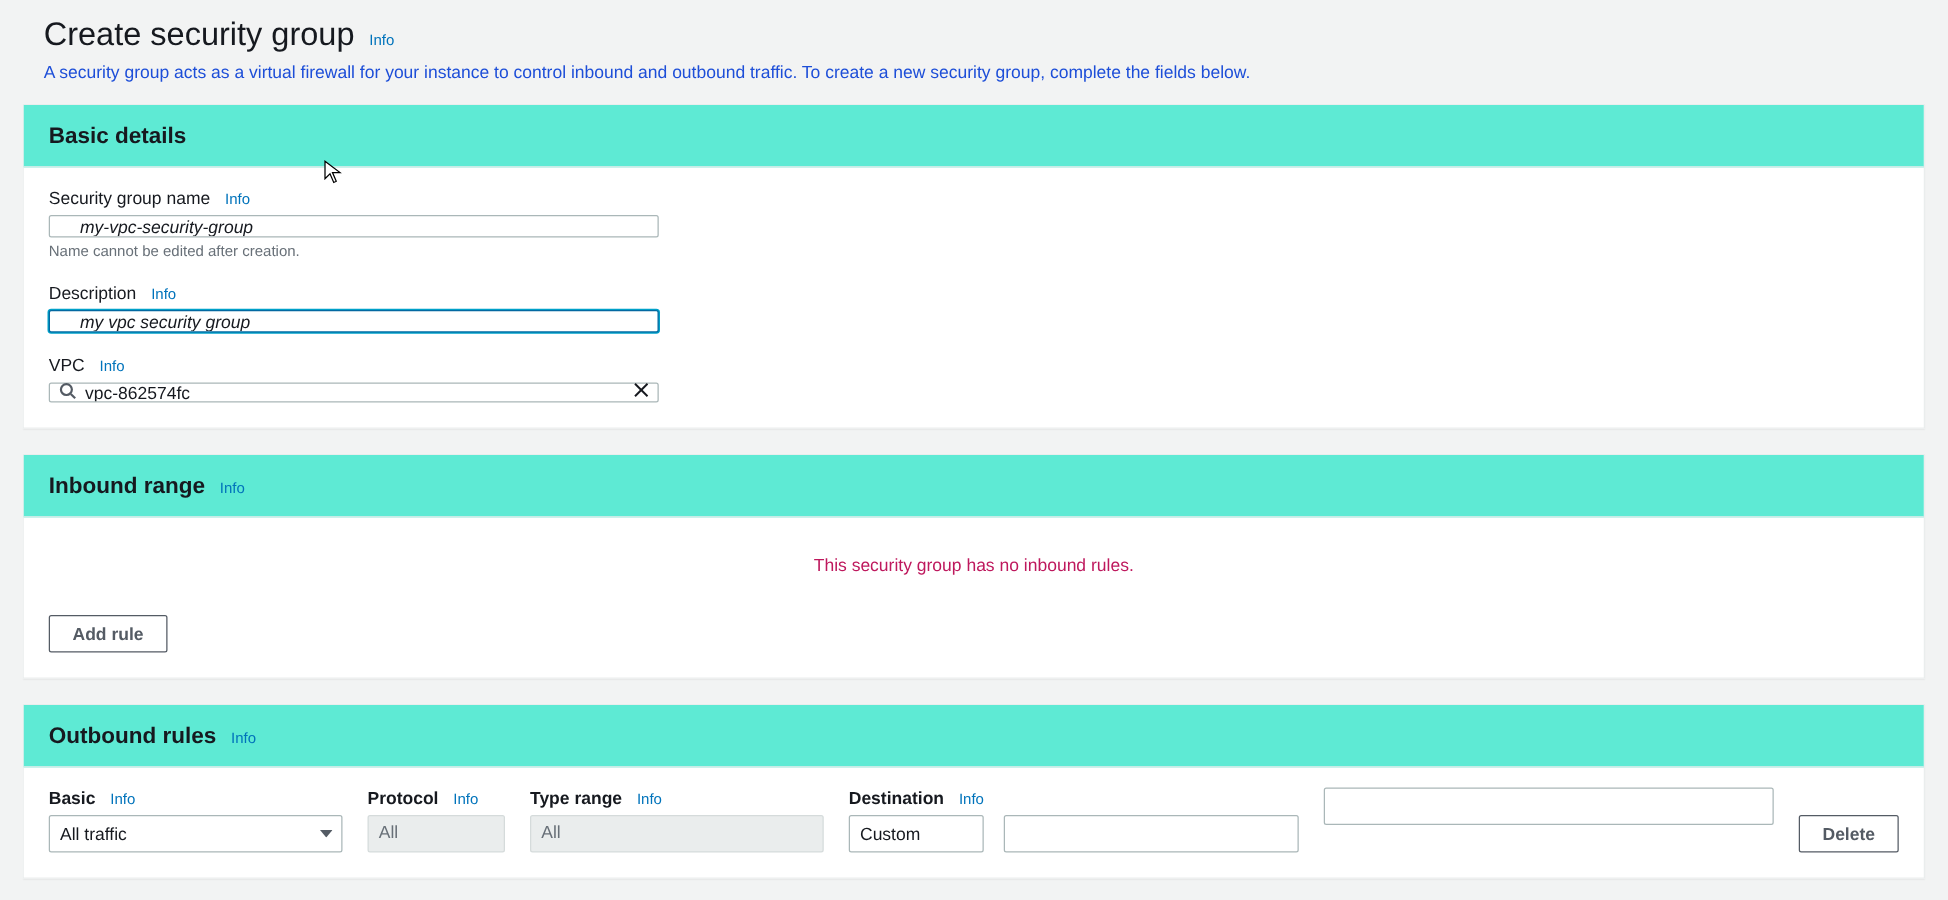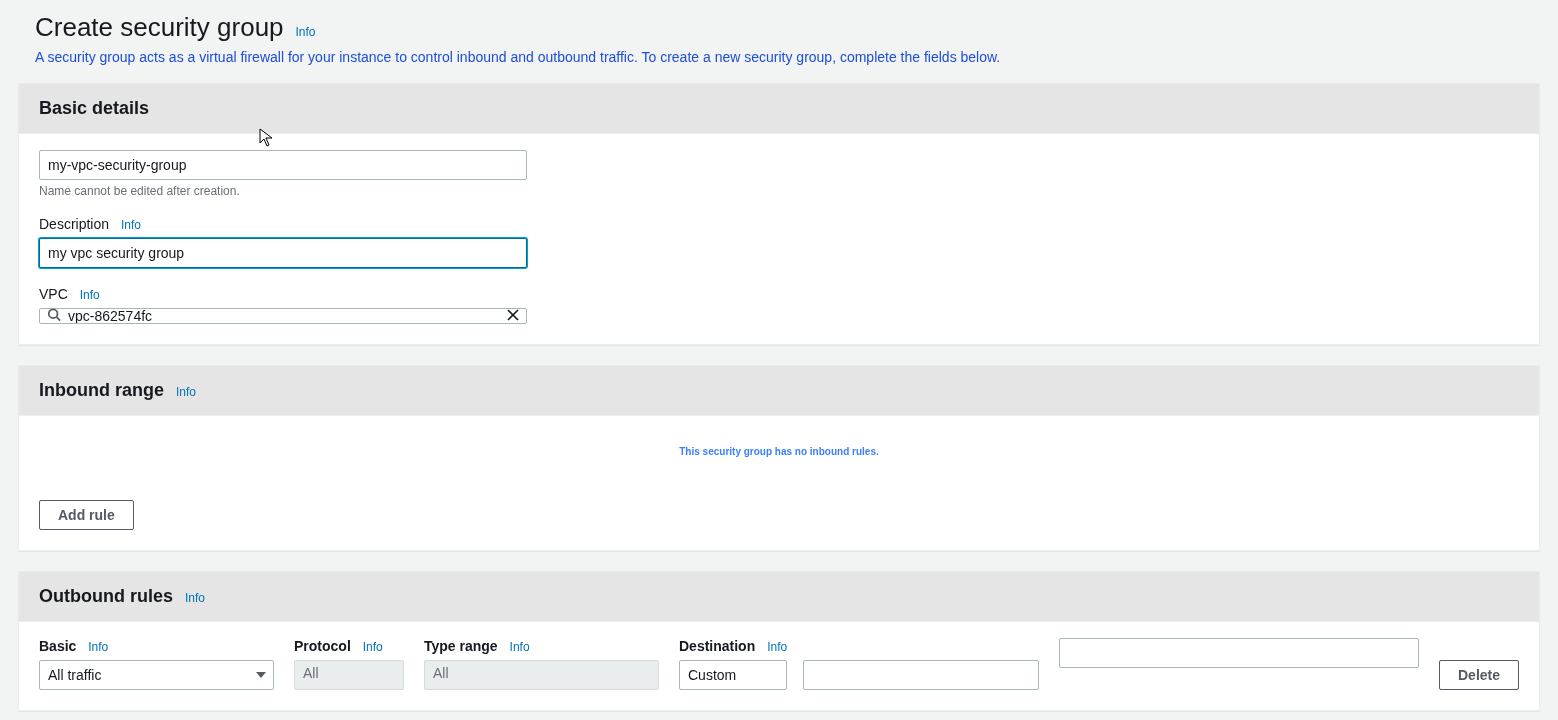--- a/index.html
+++ b/index.html
@@ -43,21 +43,21 @@
     }
     .panel {
       background: #fff;
       border: 1px solid #eaeded;
       margin: 0 18px 20px 18px;
       box-shadow: 0 1px 1px rgba(0,0,0,0.05);
     }
     .panel-header {
       padding: 14px 20px;
       border-bottom: 1px solid #eaeded;
-      background: #e5e5e5;
+      background: #5eead4;
     }
     .panel-title {
       font-size: 18px;
       font-weight: 700;
       color: #16191f;
       display: inline;
     }
     .panel-body {
       padding: 16px 20px 20px 20px;
     }
@@ -66,27 +66,28 @@
     }
     .form-label {
       font-size: 14px;
       color: #16191f;
       font-weight: 400;
       display: inline-block;
       margin-bottom: 6px;
     }
     .text-input {
       width: 488px;
-      height: 30px;
-      border: 1px solid #aab7b8;
-      border-radius: 2px;
-      padding: 4px 8px;
+      height: 18px;
+      border: 1px solid #aab7b8;
+      border-radius: 2px;
+      padding: 4px 24px;
       font-size: 14px;
       color: #16191f;
       outline: none;
+      font-style: italic;
     }
     .text-input:focus, .text-input.focused {
       border: 1px solid #0369a1;
       box-shadow: 0 0 0 1px #00a1c9;
     }
     .helper-text {
       font-size: 12px;
       color: #687078;
       margin-top: 4px;
     }
@@ -116,24 +117,23 @@
       position: absolute;
       right: 8px;
       top: 50%;
       transform: translateY(-50%);
       color: #16191f;
       cursor: pointer;
       font-size: 16px;
     }
     .empty-state {
       text-align: center;
-      color: #3b82f6;
-      font-size: 10px;
+      color: #be185d;
+      font-size: 14px;
       padding: 14px 0 16px 0;
-      font-weight: bold;
     }
     .btn {
       display: inline-block;
       background: #fff;
       border: 1px solid #545b64;
       color: #545b64;
       padding: 4px 18px;
       font-size: 14px;
       font-weight: 700;
       border-radius: 2px;
@@ -214,21 +214,21 @@
     .desc-input {
       width: 100%;
       height: 30px;
       border: 1px solid #aab7b8;
       border-radius: 2px;
       padding: 4px 8px;
       font-size: 14px;
       outline: none;
     }
     .add-rule-footer {
-      margin-top: 27px;
+      margin-top: 16px;
     }
     .cursor-svg {
       position: absolute;
       left: 242px;
       top: 128px;
       pointer-events: none;
       z-index: 100;
     }
   </style>
 </head>
@@ -244,20 +244,24 @@
     <path d="M1 1 L1 15 L5 11 L8 18 L10 17 L7 10 L13 10 Z" fill="white" stroke="black" stroke-width="1"></path>
   </svg>
 </div>
 
 <div class="panel">
   <div class="panel-header">
     <span class="panel-title">Basic details</span>
   </div>
   <div class="panel-body">
     <div class="form-group">
+      <div>
+        <span class="form-label">Security group name</span>
+        <a class="info-link">Info</a>
+      </div>
       <input type="text" class="text-input" value="my-vpc-security-group" style="">
       <div class="helper-text">Name cannot be edited after creation.</div>
     </div>
 
     <div class="form-group">
       <div>
         <span class="form-label">Description</span>
         <a class="info-link">Info</a>
       </div>
       <input type="text" class="text-input focused" value="my vpc security group" style="">

